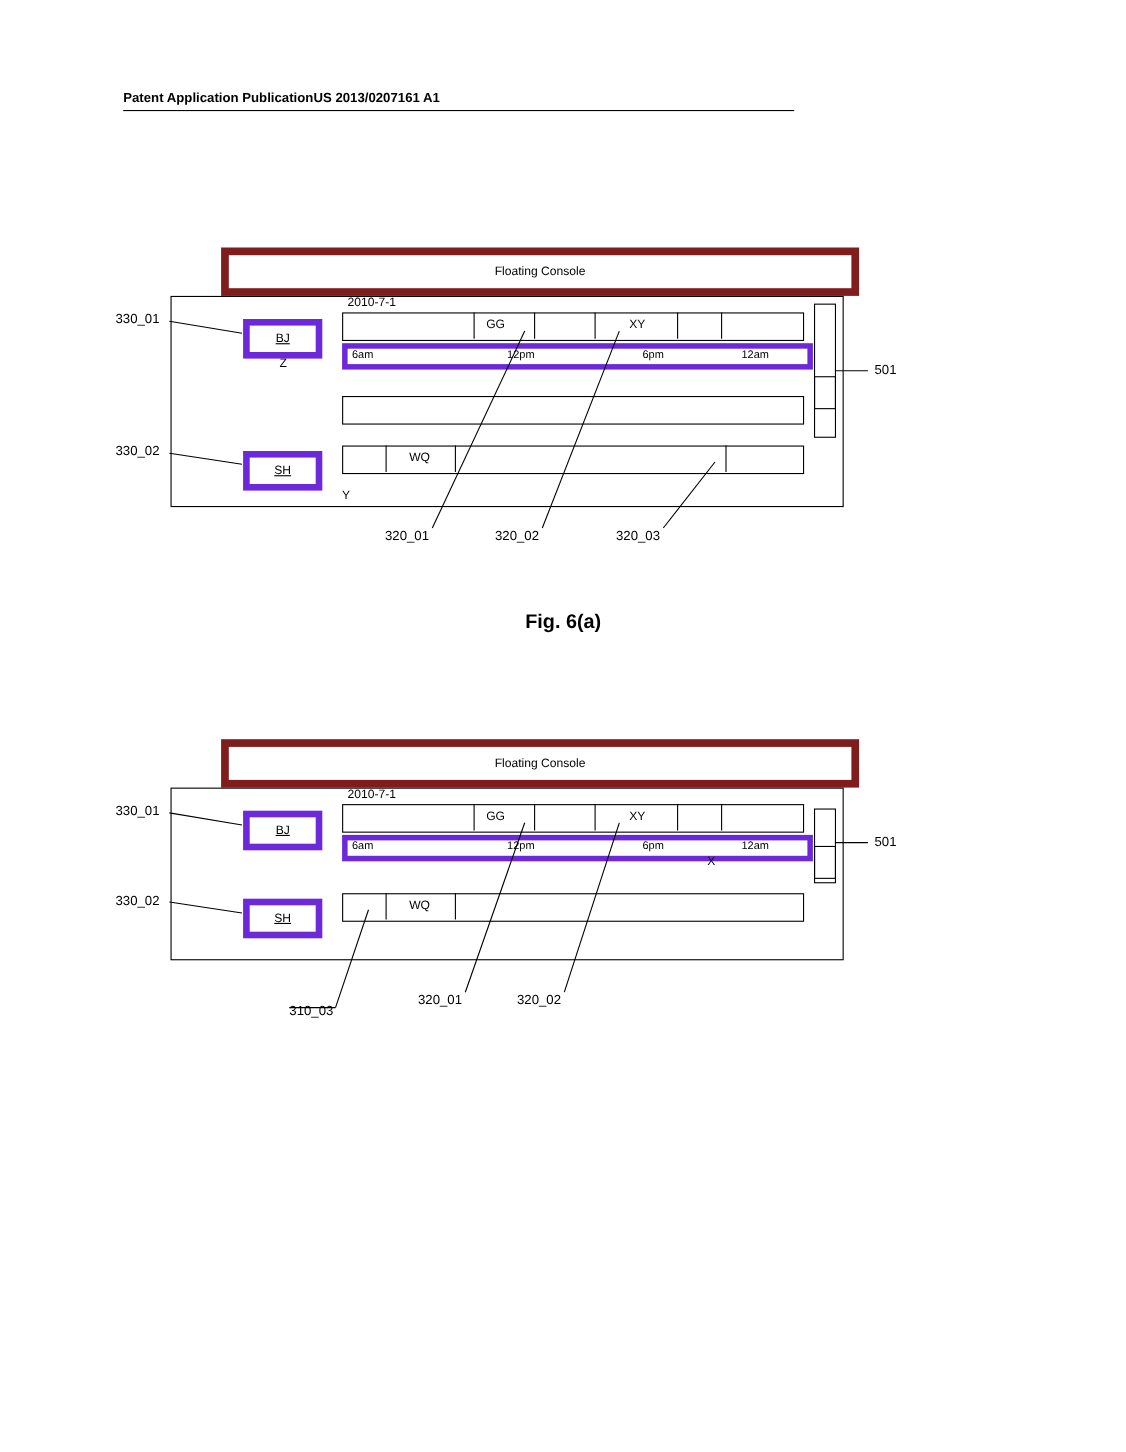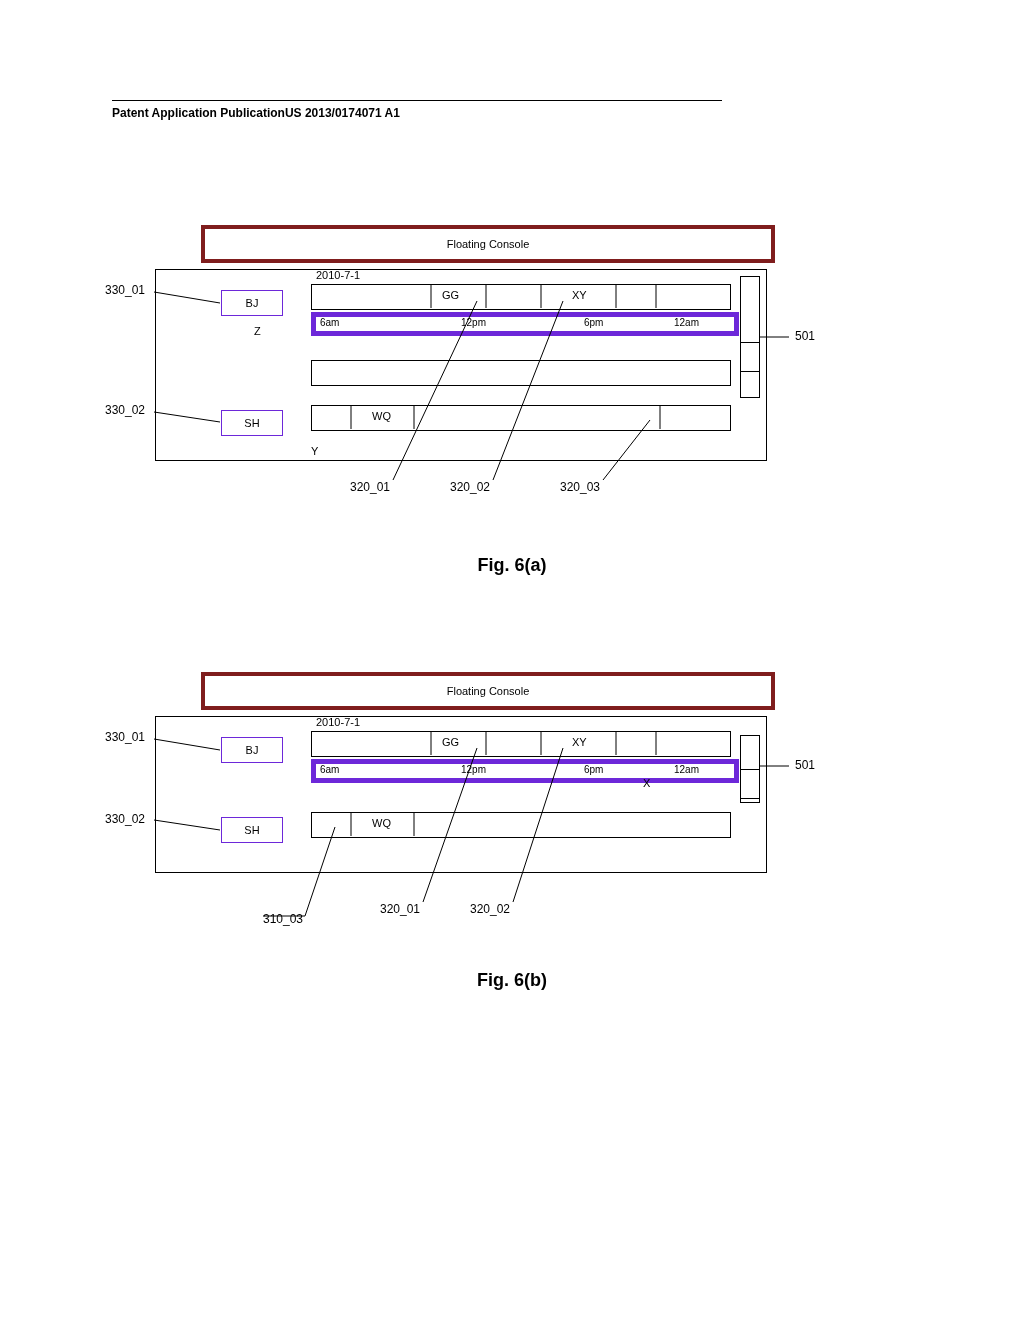--- a/index.html
+++ b/index.html
@@ -18,35 +18,35 @@
   .header {
     position: absolute;
     top: 82px;
     left: 0;
     width: 100%;
     display: flex;
     align-items: flex-end;
     padding: 0 120px 0 112px;
     box-sizing: border-box;
   }
-  .header .left { font-weight: bold; margin-top: 24px; }
+  .header .left { font-weight: bold; }
   .header .center { flex: 1; text-align: center; }
   .header .right { font-weight: bold; }
   .header-rule {
     position: absolute;
     top: 100px;
     left: 112px;
     width: 610px;
     border-top: 1.3px solid #000;
   }
   .fig6a { position: absolute; top: 225px; left: 155px; width: 640px; height: 320px; }
   .fig6b { position: absolute; top: 672px; left: 155px; width: 640px; height: 310px; }
 
   .console-bar {
-    border: 4px solid #7f1d1d;
+    border: 7px solid #7f1d1d;
     height: 30px;
     display: flex;
     align-items: center;
     justify-content: center;
     font-size: 11px;
     position: absolute;
     left: 46px;
     top: 0;
     width: 566px;
   }
@@ -55,27 +55,28 @@
     top: 44px;
     left: 0;
     width: 610px;
     border: 1px solid #000;
   }
   .main-panel.fa { height: 190px; }
   .main-panel.fb { height: 155px; }
 
   .row-label {
     position: absolute;
-    border: 1px solid #6d28d9;
+    border: 6px solid #6d28d9;
     width: 60px;
     height: 24px;
     display: flex;
     align-items: center;
     justify-content: center;
     font-size: 11px;
+    text-decoration: underline;
   }
   .small-label {
     position: absolute;
     font-size: 11px;
   }
   .date-label { position: absolute; font-size: 11px; }
   .bar {
     position: absolute;
     border: 1px solid #000;
     height: 24px;
@@ -123,21 +124,21 @@
 
   svg.lines { position: absolute; overflow: visible; pointer-events: none; }
 </style>
 </head>
 <body>
 
 <div class="page">
 
   <div class="header">
     <span class="left">Patent Application Publication</span>
-    <span class="right">US 2013/0174071 A1</span>
+    <span class="right">US 2013/0207161 A1</span>
   </div>
   <div class="header-rule"></div>
 
   <div class="fig6a">
     <div class="console-bar">
       <span>Floating Console</span>
     </div>
 
     <div class="main-panel fa">
 
@@ -270,15 +271,14 @@
       <line x1="634" y1="94" x2="604" y2="94" stroke="#000"></line>
 
       <line x1="108" y1="244" x2="150" y2="244" stroke="#000"></line>
       <line x1="150" y1="244" x2="180" y2="155" stroke="#000"></line>
 
       <line x1="268" y1="230" x2="322" y2="76" stroke="#000"></line>
 
       <line x1="358" y1="230" x2="408" y2="76" stroke="#000"></line>
     </svg>
   </div>
-  <div class="fig-caption" style="top:970px">Fig. 6(b)</div>
 
 </div>
 
 </body></html>

